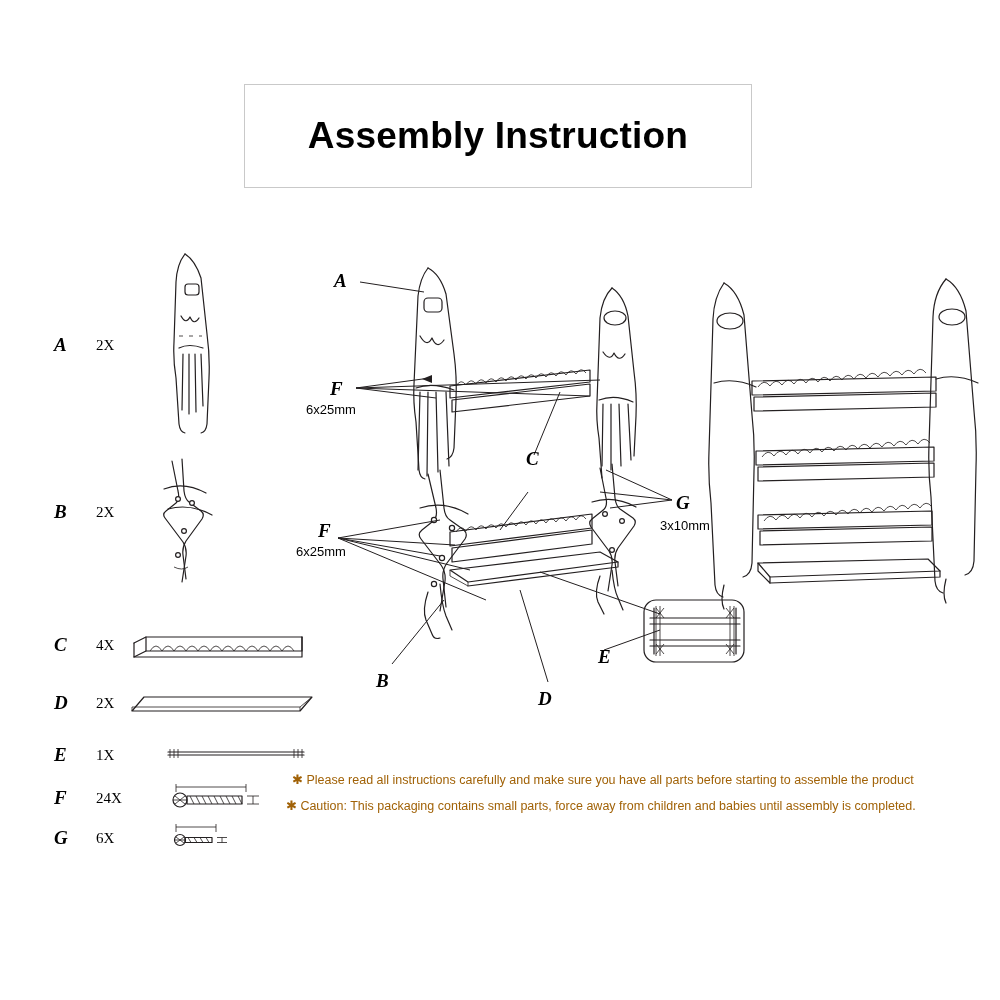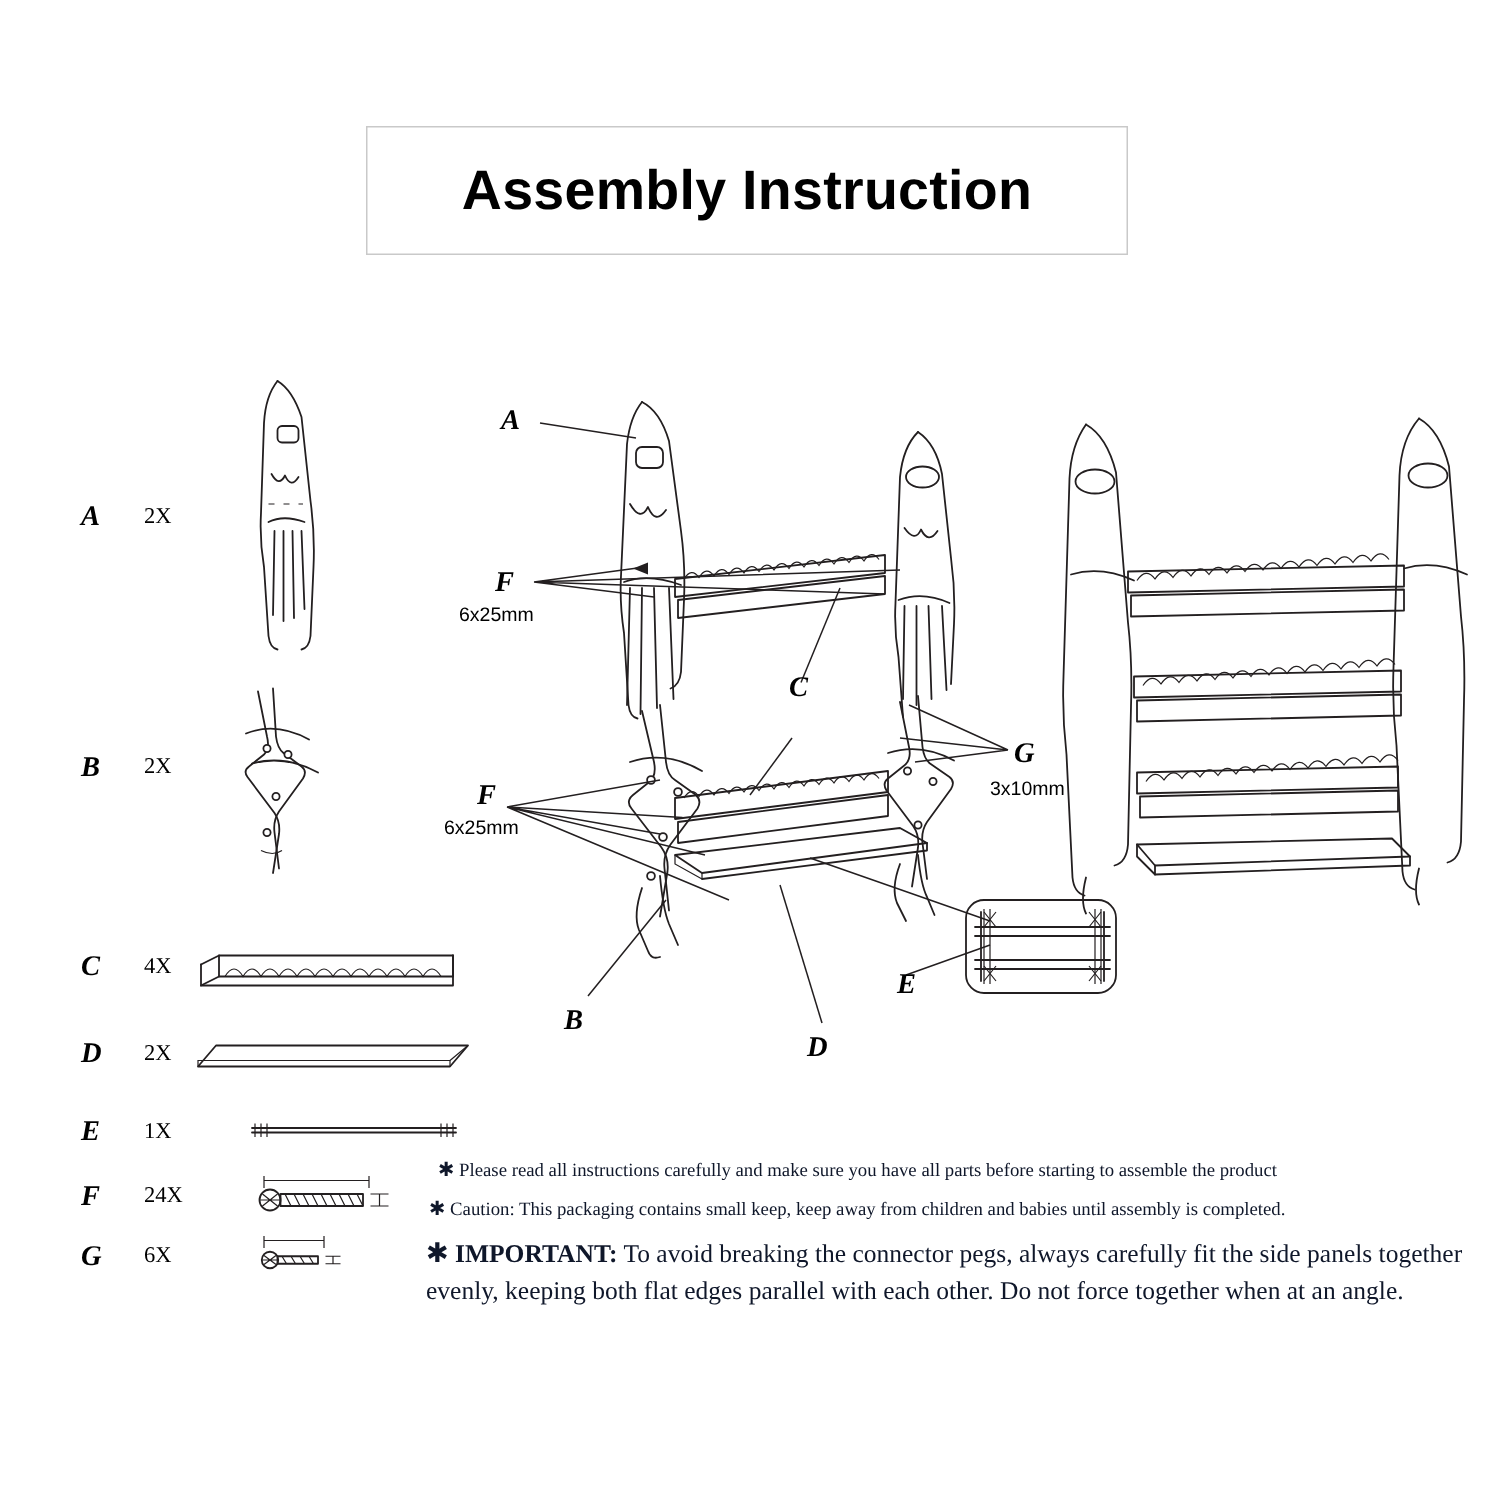--- a/index.html
+++ b/index.html
@@ -18,21 +18,21 @@
     overflow: hidden;
     background: #ffffff;
   }
 
   
   #title-box {
     position: absolute;
     left: 244px;
     top: 84px;
     width: 508px;
-    height: 86px;
+    height: 104px;
     border: 1px solid #c9c9c9;
     box-sizing: border-box;
     display: flex;
     align-items: center;
     justify-content: center;
   }
   #title-text {
     font-size: 37px;
     font-weight: bold;
     letter-spacing: 0.2px;
@@ -101,22 +101,22 @@
     top: 722px;
     font-size: 31px;
     font-weight: bold;
     letter-spacing: 0.5px;
     white-space: nowrap;
   }
 
   
   .note {
     position: absolute;
-    font-family: Liberation Serif, serif;
-    color: #0f172a;
+    font-family: Liberation Sans, sans-serif;
+    color: #a16207;
   }
   #note1 { left: 292px; top: 772px; font-size: 12.5px; white-space: nowrap; }
   #note2 { left: 286px; top: 798px; font-size: 12.5px; white-space: nowrap; }
   #note3 {
     left: 284px; top: 822px; width: 700px;
     font-size: 17px; line-height: 1.45;
   }
   .star { font-size: 13px; }
 </style>
 </head>
@@ -390,20 +390,16 @@
   <div class="callout" style="left:538px; top:688px;">D</div>
   <div class="callout" style="left:598px; top:646px;">E</div>
 
 
   <div class="note" id="note1">
     <span class="star">✱</span>
     <span>Please read all instructions carefully and make sure you have all parts before starting to assemble the product</span>
   </div>
   <div class="note" id="note2">
     <span class="star">✱</span>
-    <span>Caution: This packaging contains small keep, keep  away from children and babies until assembly is completed.</span>
-  </div>
-  <div class="note" id="note3">
-    <span style="font-size:18px;">✱</span>
-    <span style="font-weight:bold;">IMPORTANT:</span><span> To avoid breaking the connector pegs, always carefully fit the side panels together evenly, keeping both flat edges parallel with each other.  Do not force together when at an angle.</span>
+    <span>Caution: This packaging contains small parts, force  away from children and babies until assembly is completed.</span>
   </div>
 
 </div>
 
 </body></html>

